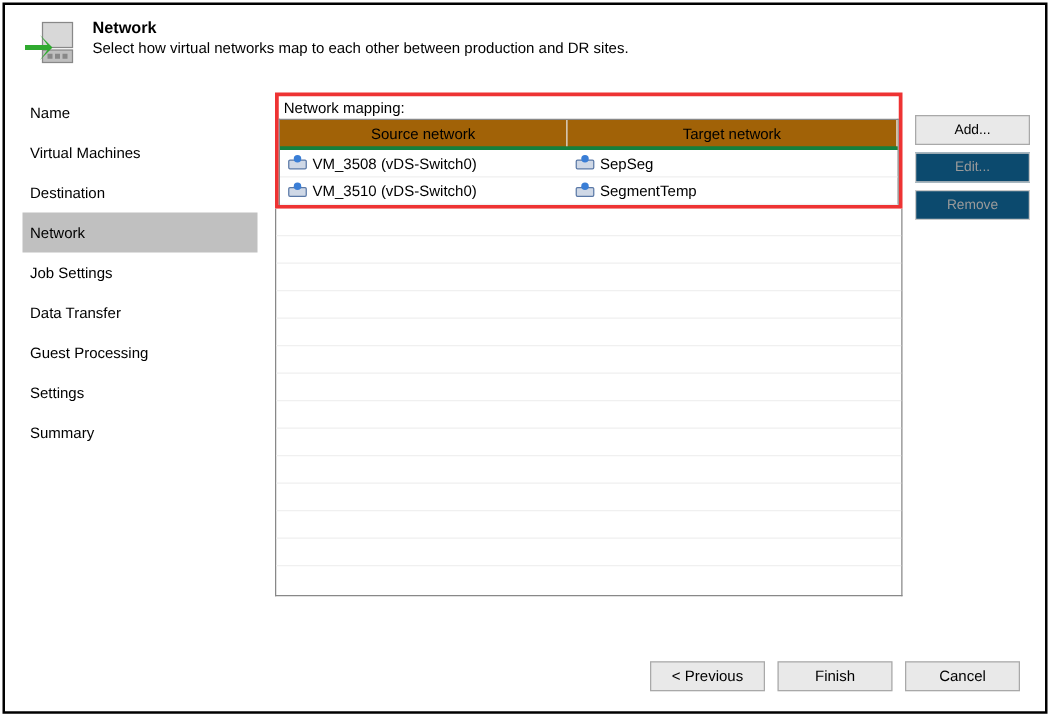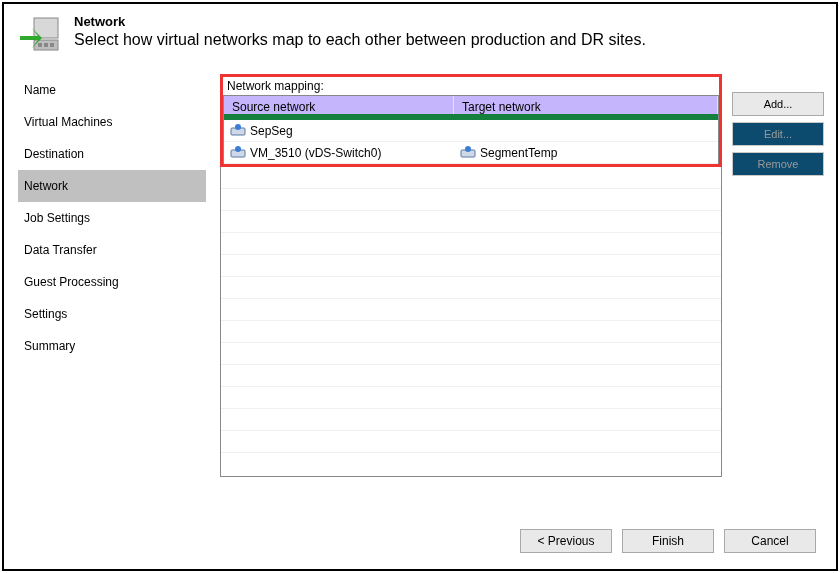--- a/index.html
+++ b/index.html
@@ -26,21 +26,21 @@
     padding: 10px 12px 10px 14px;
     gap: 12px;
   }
   .header-icon {
     width: 44px; height: 44px;
     position: relative;
     flex-shrink: 0;
   }
   .header-text { padding-top: 0; }
   .header-title { font-weight: 700; font-size: 13px; margin-bottom: 2px; }
-  .header-sub { font-size: 16px; color: #000; }
+  .header-sub { font-size: 12px; color: #000; }
   .body {
     flex: 1;
     display: flex;
     padding: 0 0 0 14px;
   }
   .sidebar {
     width: 188px;
     padding-top: 6px;
     display: flex;
     flex-direction: column;
@@ -70,23 +70,24 @@
   }
   .table-box {
     border: 1px solid #888;
     background: #fff;
     height: 400px;
     display: flex;
     flex-direction: column;
   }
   .col-headers {
     display: flex;
-    border-bottom: 6px solid #15803d;
-    background: #c4b5fd;
+    border-bottom: 3px solid #15803d;
+    background: #a16207;
     height: 24px;
+    text-align: center;
   }
   .col-h {
     padding: 4px 8px;
     border-right: 1px solid #e4e4e4;
     font-weight: 400;
   }
   .col-src { width: 230px; }
   .col-tgt { flex: 1; }
   .rows { flex: 1; display: flex; flex-direction: column; }
   .row {
@@ -202,20 +203,29 @@
     <div class="main">
       <div class="mapping-area">
         <div class="highlight-box">
           <div class="mapping-label" style="padding:2px 4px 0 4px">Network mapping:</div>
           <div style="border:1px solid #888; border-bottom:none;">
             <div class="col-headers">
               <div class="col-h col-src">Source network</div>
               <div class="col-h col-tgt">Target network</div>
             </div>
             <div class="row">
+              <div class="cell src">
+                <span class="net-icon">
+                  <svg width="16" height="16" viewBox="0 0 16 16">
+                      <rect x="1" y="5" width="14" height="7" rx="1" fill="#cfd8e6" stroke="#5a78a6"></rect>
+                      <circle cx="8" cy="4" r="3" fill="#3a7ed6"></circle>
+                    </svg>
+                </span>
+                <span>VM_3508 (vDS-Switch0)</span>
+              </div>
               <div class="cell tgt">
                 <span class="net-icon">
                   <svg width="16" height="16" viewBox="0 0 16 16">
                       <rect x="1" y="5" width="14" height="7" rx="1" fill="#cfd8e6" stroke="#5a78a6"></rect>
                       <circle cx="8" cy="4" r="3" fill="#3a7ed6"></circle>
                     </svg>
                 </span>
                 <span>SepSeg</span>
               </div>
             </div>

